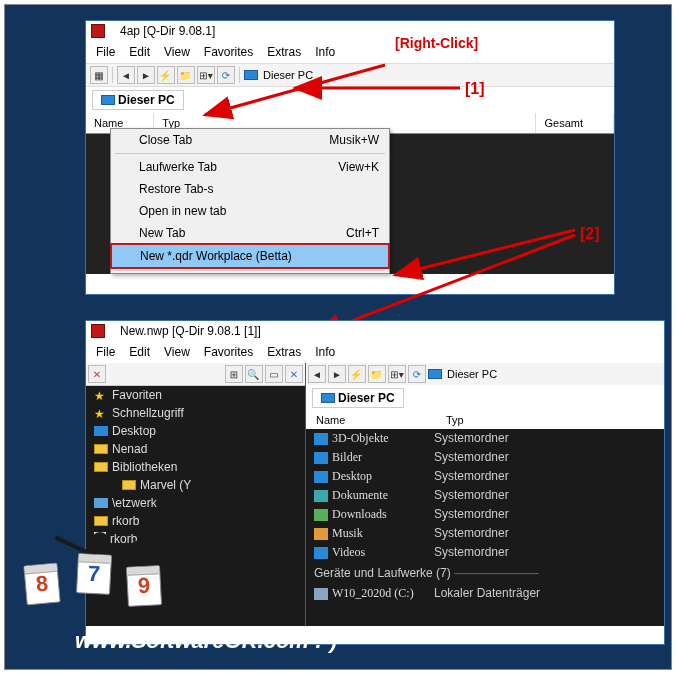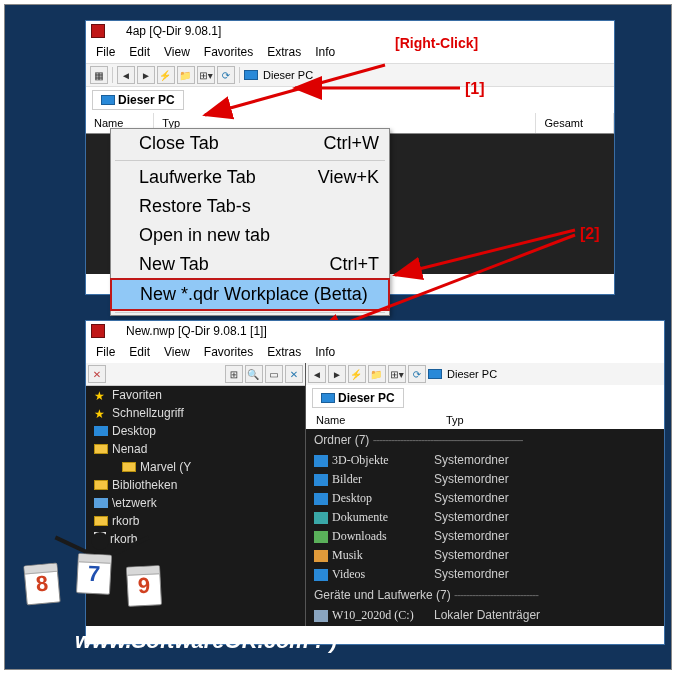--- a/index.html
+++ b/index.html
@@ -2,36 +2,36 @@
 <html><head>
 <meta charset="utf-8">
 <style>
 * { box-sizing: border-box; margin: 0; padding: 0; }
 body { font-family: 'Segoe UI', Tahoma, sans-serif; font-size: 11px; background: #fff; width: 676px; height: 674px; overflow: hidden; position: relative; }
 .canvas { position: absolute; top: 4px; left: 4px; right: 4px; bottom: 4px; background: #12335a; border: 1px solid #888; }
 
 
 .win { position: absolute; background: #fff; border: 1px solid #3a6ea5; }
 .win1 { left: 80px; top: 15px; width: 530px; height: 275px; }
-.titlebar { display: flex; align-items: center; padding: 3px 5px; gap: 21px; font-size: 12px; }
+.titlebar { display: flex; align-items: center; padding: 3px 5px; gap: 15px; font-size: 12px; }
 .app-icon { width: 14px; height: 14px; background: #c01818; border: 1px solid #6a0f0f; display: inline-block; }
 .menubar { display: flex; gap: 2px; padding: 2px 4px; font-size: 12px; }
 .menubar span { padding: 2px 6px; }
 .toolbar { display: flex; align-items: center; gap: 2px; padding: 2px 4px; border-top: 1px solid #ddd; border-bottom: 1px solid #ddd; background: #f4f4f4; }
 .tb-btn { width: 18px; height: 18px; border: 1px solid #bbb; background: #f0f0f0; display: flex; align-items: center; justify-content: center; font-size: 10px; color: #333; }
 .tb-sep { width: 1px; height: 16px; background: #ccc; margin: 0 2px; }
 .pc-icon { width: 14px; height: 10px; background: #2989d8; border: 1px solid #1a5e99; display: inline-block; margin-right: 3px; }
 .tab-bar { padding: 3px 6px; background: #fff; }
 .tab { display: inline-flex; align-items: center; padding: 2px 8px; border: 1px solid #ccc; background: #fff; font-weight: bold; font-size: 12px; }
 .content1 { display: flex; background: #222; color: #ccc; height: 140px; }
 .col-head { padding: 4px 30px 4px 8px; background: #fff; color: #000; font-size: 11px; border-right: 1px solid #ddd; }
 .col-headers { display: flex; background: #fff; border-bottom: 1px solid #888; }
 
 
-.context-menu { position: absolute; left: 105px; top: 123px; width: 280px; background: #f0f0f0; border: 1px solid #888; box-shadow: 2px 2px 4px rgba(0,0,0,.3); font-size: 18px; text-align: right; }
+.context-menu { position: absolute; left: 105px; top: 123px; width: 280px; background: #f0f0f0; border: 1px solid #888; box-shadow: 2px 2px 4px rgba(0,0,0,.3); font-size: 12px; text-align: right; }
 .cm-item { display: flex; justify-content: space-between; padding: 4px 10px 4px 28px; }
 .cm-item.highlight { background: #90c8f6; border: 2px solid #c01818; margin: -1px; position: relative; }
 .cm-sep { height: 1px; background: #ccc; margin: 2px 4px; }
 
 
 .annot { position: absolute; color: #d00; font-weight: bold; font-size: 14px; }
 .rc { left: 390px; top: 30px; }
 .a1 { left: 460px; top: 75px; font-size: 16px; }
 .a2 { left: 575px; top: 220px; font-size: 16px; }
 
@@ -125,21 +125,21 @@
     <div class="col-head">Name</div>
     <div class="col-head" style="flex:1">Typ</div>
     <div class="col-head">Gesamt</div>
   </div>
   <div class="content1"></div>
 </div>
 
 <div class="context-menu">
   <div class="cm-item">
         <span>Close Tab</span>
-        <span>Ctrl+W</span>
+        <span>Musik+W</span>
       </div>
   <div class="cm-sep"></div>
   <div class="cm-item">
         <span>Laufwerke Tab</span>
         <span>View+K</span>
       </div>
   <div class="cm-item">
         <span>Restore Tab-s</span>
       </div>
   <div class="cm-item">
@@ -204,27 +204,27 @@
               <span>Schnellzugriff</span>
             </div>
             <div class="tree-item indent0">
               <span class="ti-icon ti-desktop"></span>
               <span>Desktop</span>
             </div>
             <div class="tree-item indent1">
               <span class="ti-icon ti-folder"></span>
               <span>Nenad</span>
             </div>
+            <div class="tree-item indent1">
+              <span class="ti-icon ti-folder"></span>
+              <span>Bibliotheken</span>
+            </div>
             <div class="tree-item indent2">
               <span class="ti-icon ti-folder"></span>
               <span>Marvel (Y</span>
-            </div>
-            <div class="tree-item indent1">
-              <span class="ti-icon ti-folder"></span>
-              <span>Bibliotheken</span>
             </div>
             <div class="tree-item indent1">
               <span class="ti-icon ti-net"></span>
               <span>\etzwerk</span>
             </div>
             <div class="tree-item indent1">
               <span class="ti-icon ti-folder"></span>
               <span>rkorb</span>
             </div>
             <div class="tree-item indent1">
@@ -248,21 +248,20 @@
         <span class="tab">
           <span class="pc-icon"></span>
           <span>Dieser PC</span>
         </span>
       </div>
       <div class="rp-headers">
         <div style="width:130px">Name</div>
         <div>Typ</div>
       </div>
       <div class="rp-content">
-        <div class="group-head"><span>Ordner (7)</span> <span class="dashes">--------------------------------------------------</span></div>
         <div id="files1">
               <div class="file-row">
                 <div class="fn">
                   <span class="fi fi-blue"></span>
                   <span>3D-Objekte</span>
                 </div>
                 <div class="ft">Systemordner</div>
               </div>
               <div class="file-row">
                 <div class="fn">

